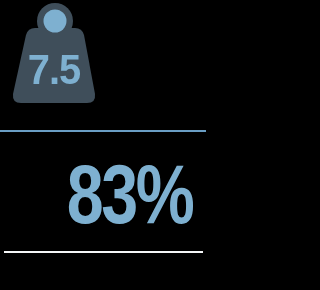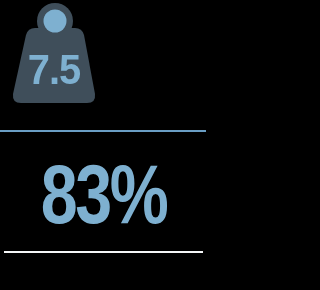--- a/index.html
+++ b/index.html
@@ -58,21 +58,21 @@
 
   
   .stat-block {
     position: absolute;
     left: 0px;
     top: 140px;
     width: 208px;
     height: 110px;
     display: flex;
     align-items: center;
-    justify-content: center;
+    justify-content: flex-end;
   }
   .stat-value {
     color: #7eb0d0;
     font-family: "Liberation Sans", sans-serif;
     font-weight: bold;
     font-size: 83px;
     line-height: 0.86;
     letter-spacing: -3px;
     transform: scaleX(0.80);
     transform-origin: center center;

